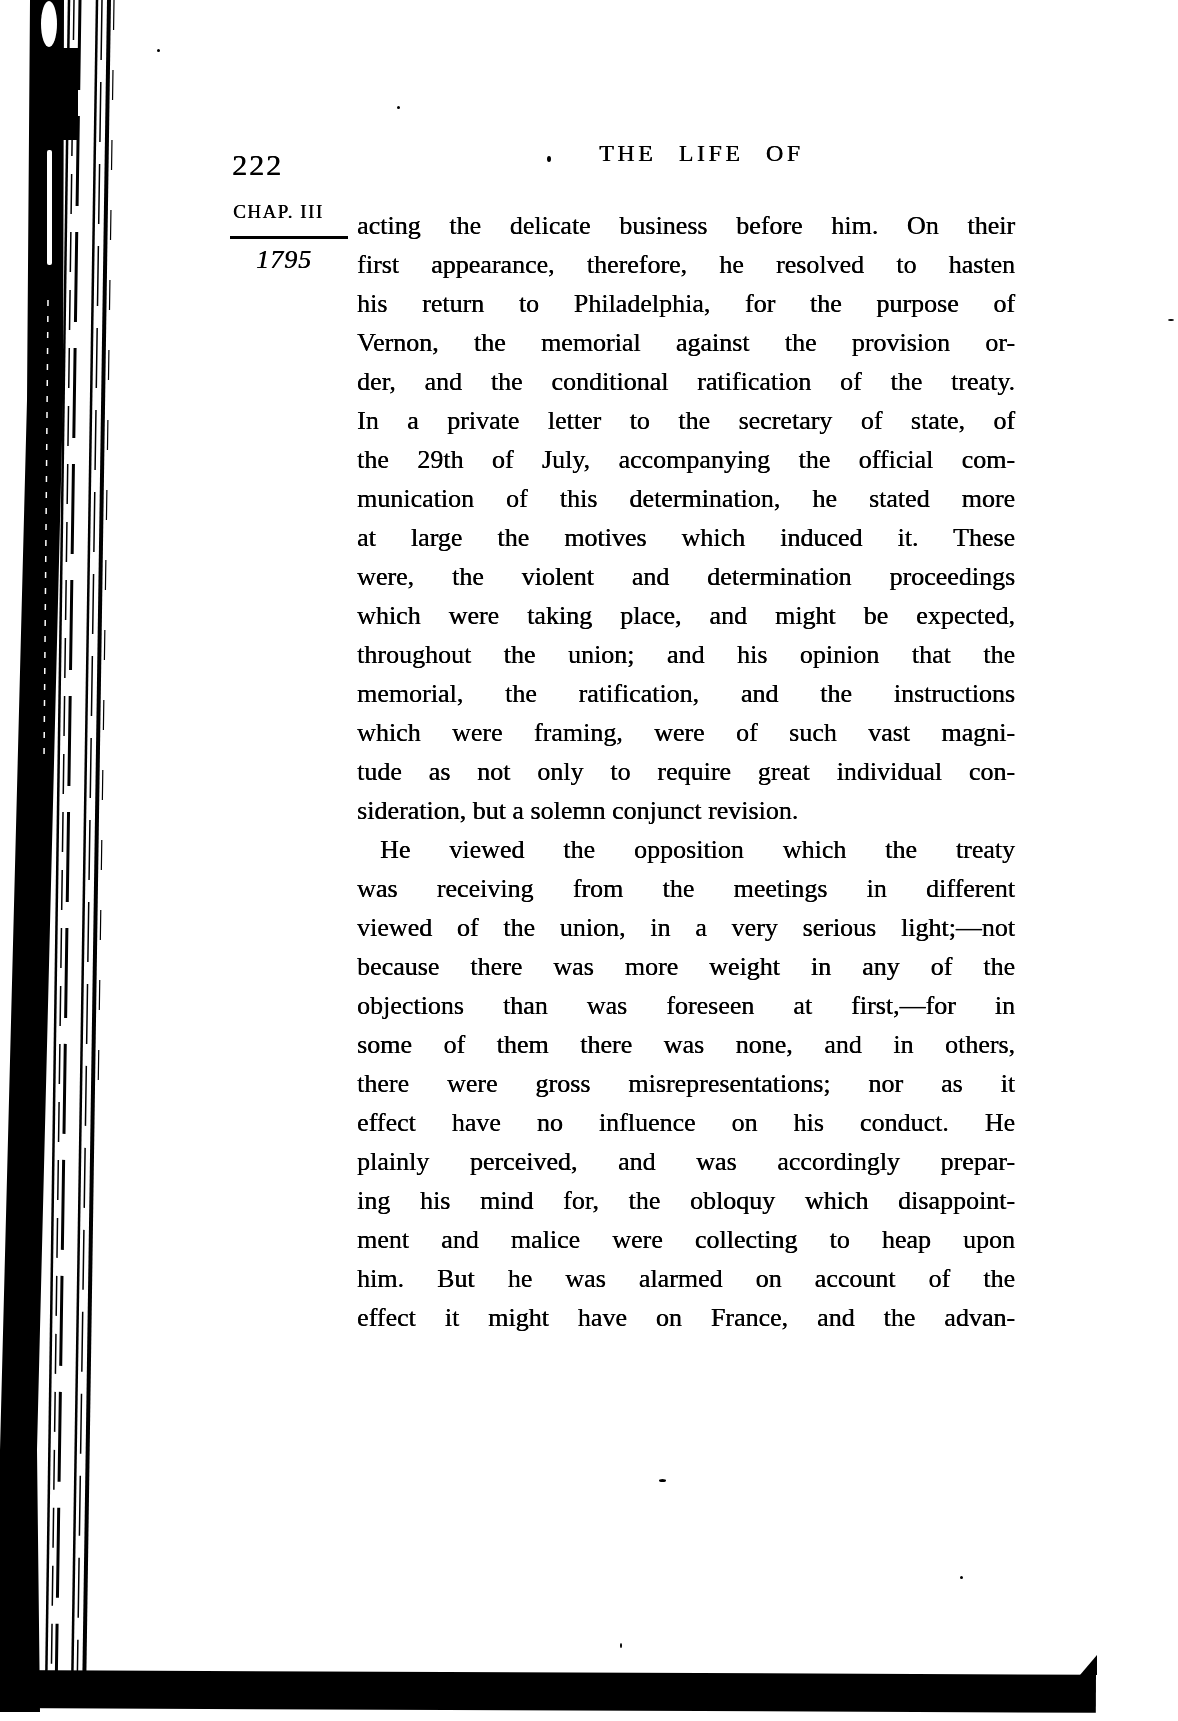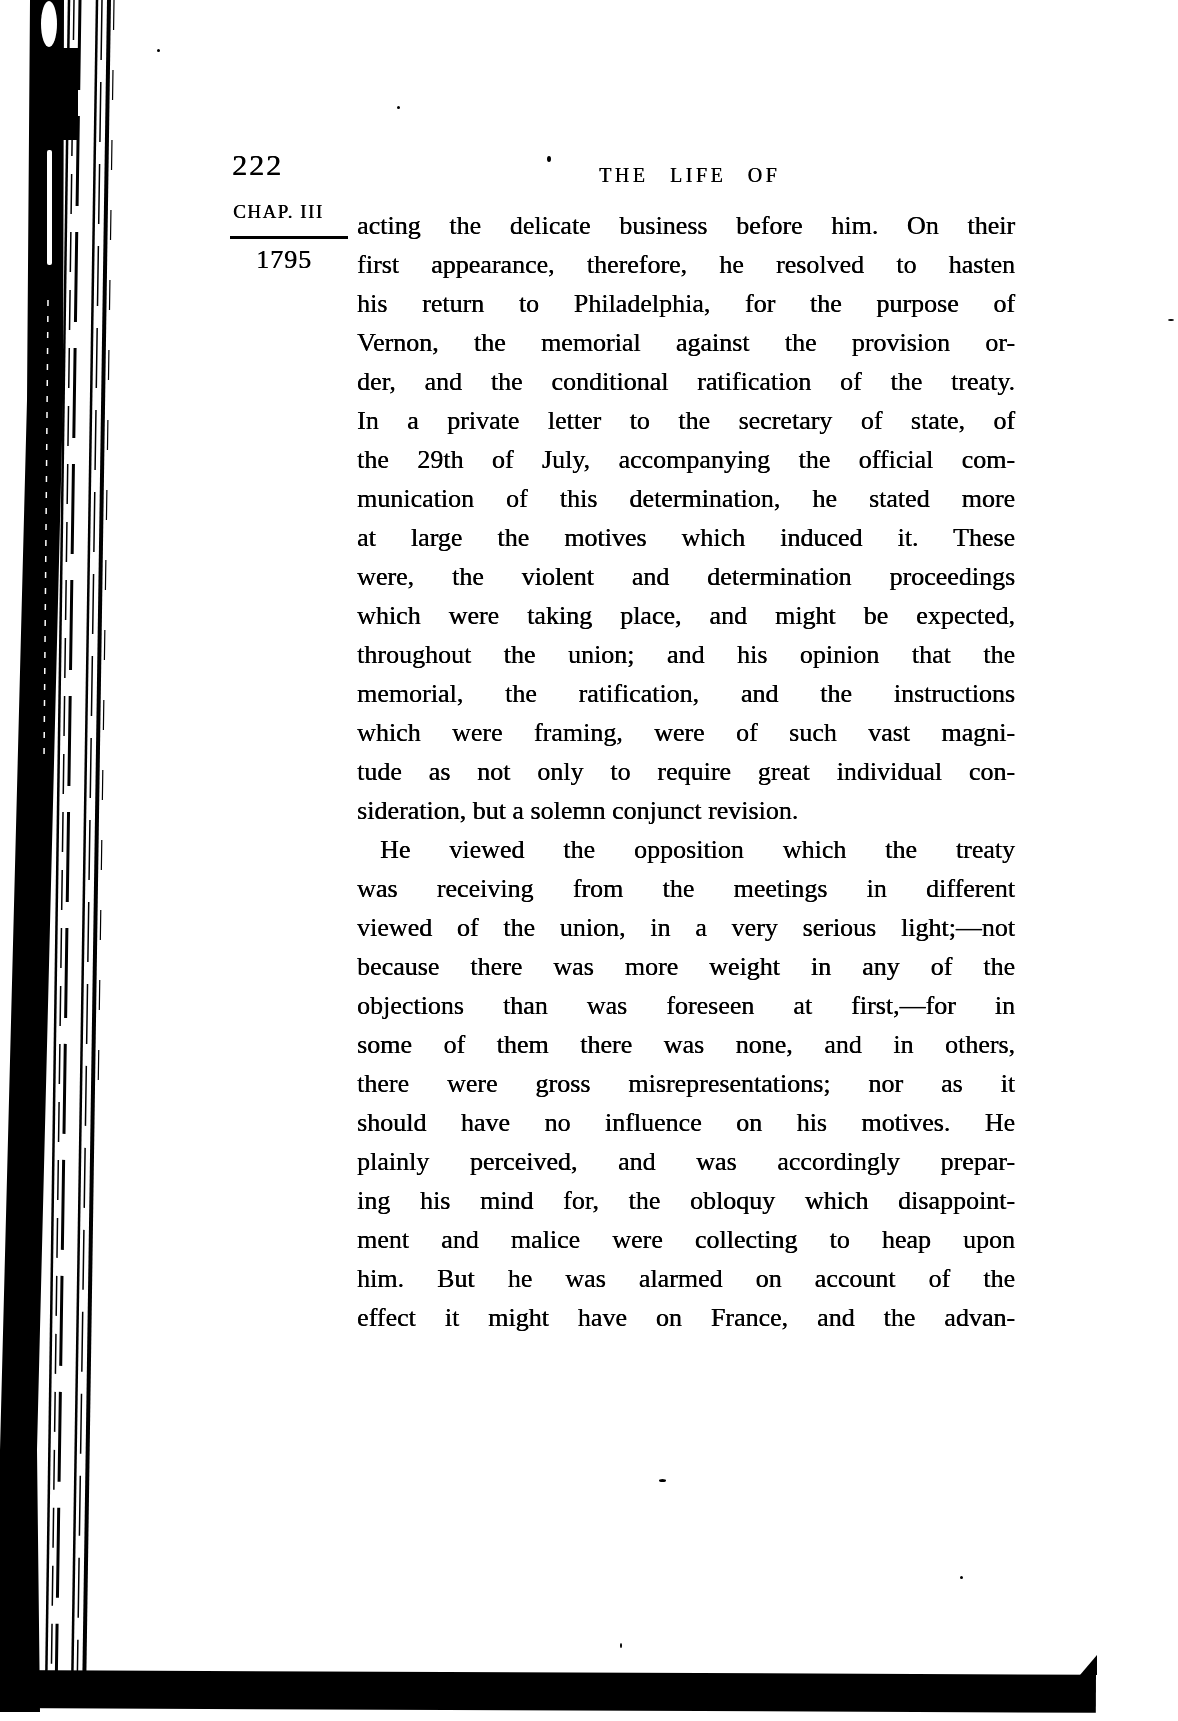--- a/index.html
+++ b/index.html
@@ -11,40 +11,41 @@
     font-family:"Liberation Serif", serif;
     color:#000000;
   }
   
   .page-number {
     position:absolute; left:232px; top:148px;
     font-size:30px; letter-spacing:2px;
     text-shadow:0.4px 0 0 currentColor;
   }
   .running-title {
-    position:absolute; left:599px; top:164px;
-    font-size:20px; letter-spacing:3.5px; word-spacing:13px;
+    position:absolute; left:599px; top:140px;
+    font-size:24px; letter-spacing:3.5px; word-spacing:13px;
     text-shadow:0.4px 0 0 currentColor;
     white-space:nowrap;
   }
   
   .chapter-note {
     position:absolute; left:233px; top:201px;
     font-size:19px; letter-spacing:1.5px;
     text-shadow:0.4px 0 0 currentColor;
     white-space:nowrap;
   }
   .sidenote-rule {
     position:absolute; left:230px; top:236px;
     width:118px; height:3px; background:#000;
   }
   .year-note {
     position:absolute; left:256px; top:245px;
     font-size:26px; letter-spacing:1px;
     text-shadow:0.4px 0 0 currentColor;
+    font-style:italic;
   }
   
   .body-text {
     position:absolute; left:357px; top:206px; width:658px;
     font-size:26px; line-height:39px;
     text-shadow:0.35px 0 0 currentColor;
   }
   .bodyline {
     text-align:justify;
     text-align-last:justify;
@@ -114,21 +115,21 @@
       <div class="bodyline">which were framing, were of such vast magni-</div>
       <div class="bodyline">tude as not only to require great individual con-</div>
       <div class="bodyline lastline">sideration, but a solemn conjunct revision.</div>
       <div class="bodyline indent">He viewed the opposition which the treaty</div>
       <div class="bodyline">was receiving from the meetings in different</div>
       <div class="bodyline">viewed of the union, in a very serious light;—not</div>
       <div class="bodyline">because there was more weight in any of the</div>
       <div class="bodyline">objections than was foreseen at first,—for in</div>
       <div class="bodyline">some of them there was none, and in others,</div>
       <div class="bodyline">there were gross misrepresentations; nor as it</div>
-      <div class="bodyline">should have no influence on his motives. He</div>
+      <div class="bodyline">effect have no influence on his conduct. He</div>
       <div class="bodyline">plainly perceived, and was accordingly prepar-</div>
       <div class="bodyline">ing his mind for, the obloquy which disappoint-</div>
       <div class="bodyline">ment and malice were collecting to heap upon</div>
       <div class="bodyline">him. But he was alarmed on account of the</div>
       <div class="bodyline">effect it might have on France, and the advan-</div>
     </div>
 
 <div class="speck" style="left: 157px; top: 49px; width: 3px; height: 3px;"></div>
     <div class="speck" style="left: 397px; top: 106px; width: 3px; height: 3px;"></div>
     <div class="speck" style="left: 547px; top: 156px; width: 4px; height: 6px;"></div>

